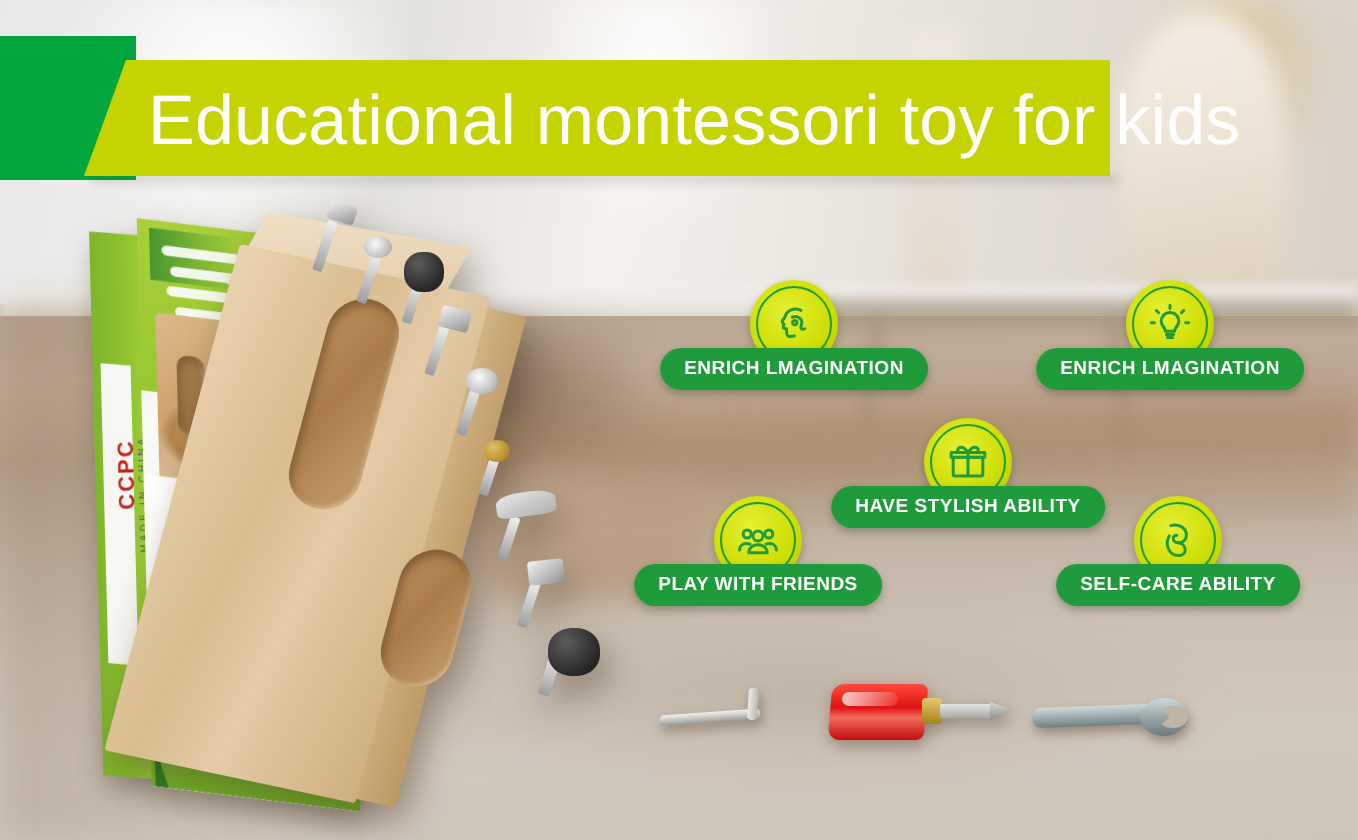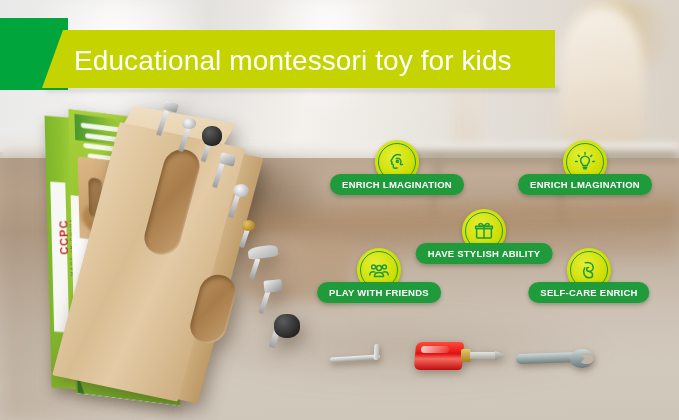--- a/index.html
+++ b/index.html
@@ -154,21 +154,21 @@
     width: 513px; height: 5px;
     background: linear-gradient(180deg, rgba(70,70,60,.28), rgba(70,70,60,0));
     filter: blur(2px);
   }
   .banner-title {
     position: absolute;
     left: 74px; top: 25px;
     width: 470px; height: 36px;
     line-height: 36px;
     color: #ffffff;
-    font-size: 28px;
+    font-size: 35px;
     font-weight: 400;
     letter-spacing: .1px;
     white-space: nowrap;
   }
 
   
   .pkg {
     position: absolute;
     left: 48px; top: 108px;
     width: 128px; height: 278px;
@@ -796,16 +796,16 @@
     <div class="badge-pill">PLAY WITH FRIENDS</div>
   </div>
 
   <div class="badge" id="badge-selfcare">
     <div class="badge-coin">
       <svg width="24" height="24" viewBox="0 0 24 24" fill="none" stroke="#1f9c3a" stroke-width="1.5" stroke-linecap="round" stroke-linejoin="round">
         <path d="M8.4 4.8c3.4-1 7.4.6 7.8 4.3.3 2.8-1.9 4.3-3.9 4.3-1.5 0-2.7-.9-2.7-2.1 0-1 .8-1.7 1.8-1.7"></path>
         <path d="M12.3 13.4c1.9.3 3.3 1.8 3.3 3.6 0 1.6-1.3 2.8-3.1 2.8-2.6 0-4.6-1.7-5.4-3.7-.8-2.1-.5-4.4.6-6.2"></path>
       </svg>
     </div>
-    <div class="badge-pill">SELF-CARE ENRICH</div>
+    <div class="badge-pill">SELF-CARE ABILITY</div>
   </div>
 
 </div>
 
 </body></html>

